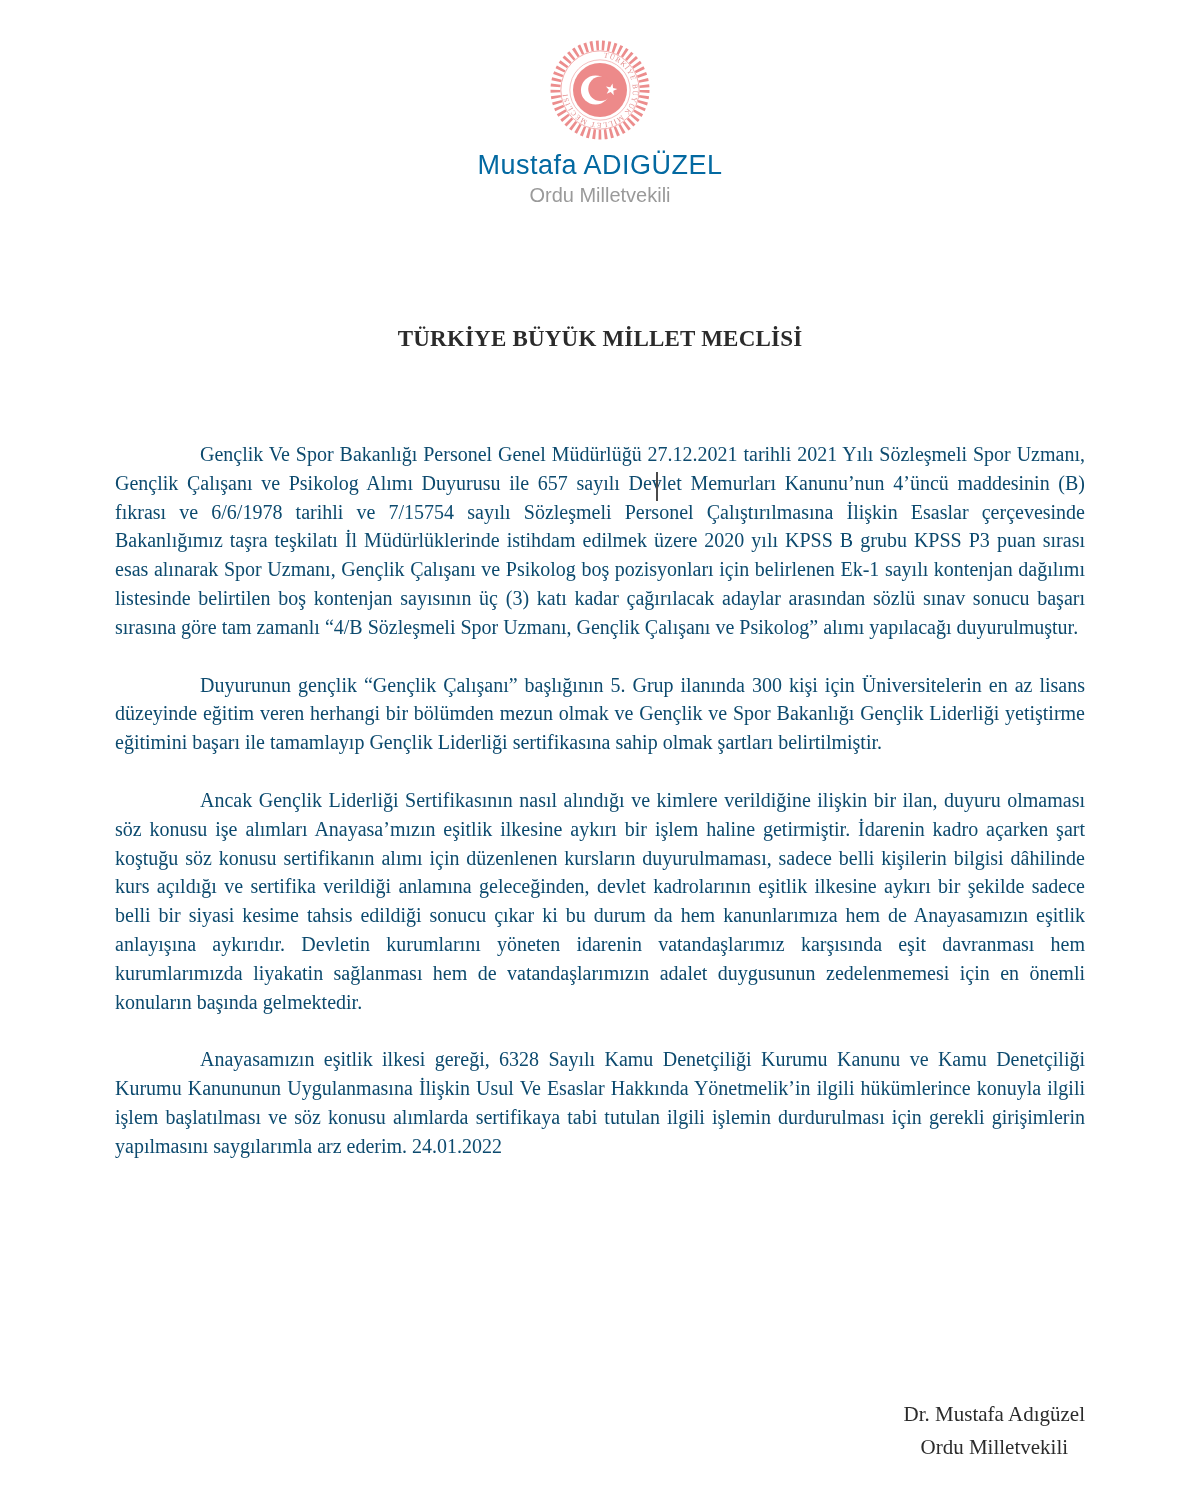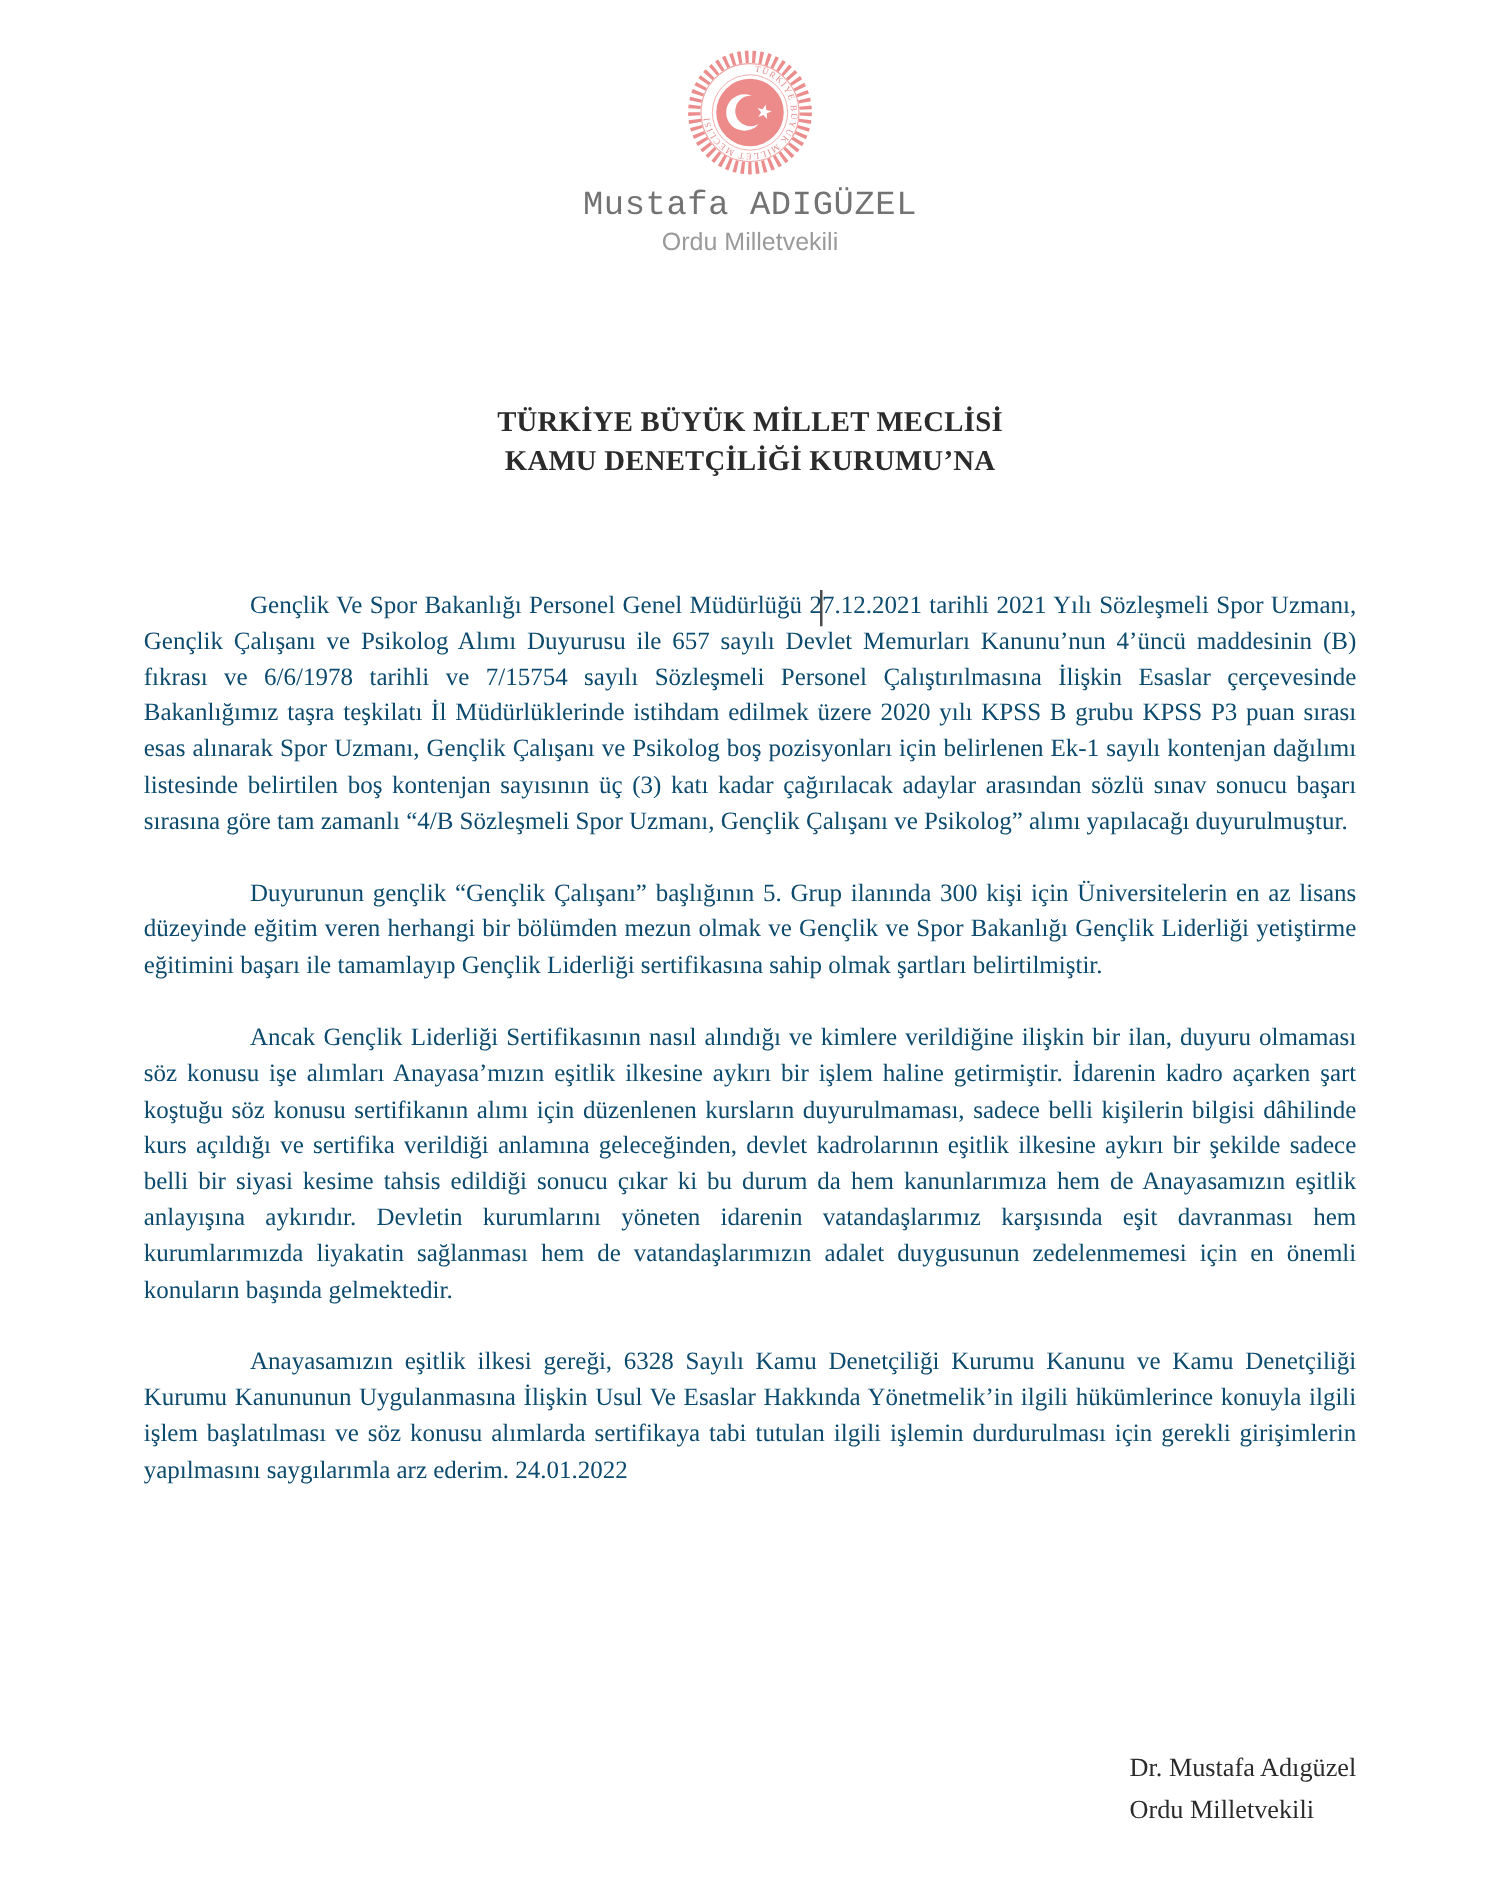--- a/index.html
+++ b/index.html
@@ -9,22 +9,22 @@
     height: 1502px;
     margin: 0 auto;
     background: #ffffff;
     font-family: "Liberation Serif", serif;
     color: #262626;
     overflow: hidden;
   }
   .letterhead { text-align: center; padding-top: 36px; }
   .seal { display: block; margin: 0 auto; }
   .mp-name {
-    font-family: Liberation Mono, monospace;
-    color: #737373;
+    font-family: Liberation Sans, sans-serif;
+    color: #0369a1;
     font-size: 27px;
     letter-spacing: 0.5px;
     margin-top: 6px;
   }
   .mp-role {
     font-family: "Liberation Sans", sans-serif;
     color: #9a9a9a;
     font-size: 20px;
     margin-top: 3px;
   }
@@ -50,21 +50,21 @@
     left: 656px;
     top: 472px;
     width: 2px;
     height: 29px;
     background: #4a4a4a;
   }
   .signature {
     position: absolute;
     top: 1398px;
     right: 115px;
-    text-align: left;
+    text-align: center;
     font-size: 21px;
     line-height: 32.5px;
     color: #2b2b2b;
   }
   .seal-ring-text {
     font-family: "Liberation Serif", serif;
     font-size: 8px;
     letter-spacing: 1.2px;
     fill: #e48f8f;
   }
@@ -93,21 +93,20 @@
       <circle cx="55" cy="60" r="16.2" fill="#ffffff"></circle>
       <circle cx="60.5" cy="58.7" r="13.6" fill="#ed8a8a"></circle>
       <polygon fill="#ffffff" transform="translate(72.5,59.5) rotate(12)" points="0,-6.8 1.59,-2.18 6.47,-2.1 2.57,0.83 4,5.5 0,2.7 -4,5.5 -2.57,0.83 -6.47,-2.1 -1.59,-2.18"></polygon>
     </svg>
     <div class="mp-name">Mustafa ADIGÜZEL</div>
     <div class="mp-role">Ordu Milletvekili</div>
   </div>
 
   <div class="recipient">
     <div>TÜRKİYE BÜYÜK MİLLET MECLİSİ</div>
-    <div>KAMU DENETÇİLİĞİ KURUMU’NA</div>
   </div>
 
   <div class="letter-body">
     <p>Gençlik Ve Spor Bakanlığı Personel Genel Müdürlüğü 27.12.2021 tarihli 2021 Yılı Sözleşmeli Spor Uzmanı, Gençlik Çalışanı ve Psikolog Alımı Duyurusu ile 657 sayılı Devlet Memurları Kanunu’nun 4’üncü maddesinin (B) fıkrası ve 6/6/1978 tarihli ve 7/15754 sayılı Sözleşmeli Personel Çalıştırılmasına İlişkin Esaslar çerçevesinde Bakanlığımız taşra teşkilatı İl Müdürlüklerinde istihdam edilmek üzere 2020 yılı KPSS B grubu KPSS P3 puan sırası esas alınarak Spor Uzmanı, Gençlik Çalışanı ve Psikolog boş pozisyonları için belirlenen Ek-1 sayılı kontenjan dağılımı listesinde belirtilen boş kontenjan sayısının üç (3) katı kadar çağırılacak adaylar arasından sözlü sınav sonucu başarı sırasına göre tam zamanlı “4/B Sözleşmeli Spor Uzmanı, Gençlik Çalışanı ve Psikolog” alımı yapılacağı duyurulmuştur.</p>
     <p>Duyurunun gençlik “Gençlik Çalışanı” başlığının 5. Grup ilanında 300 kişi için Üniversitelerin en az lisans düzeyinde eğitim veren herhangi bir bölümden mezun olmak ve Gençlik ve Spor Bakanlığı Gençlik Liderliği yetiştirme eğitimini başarı ile tamamlayıp Gençlik Liderliği sertifikasına sahip olmak şartları belirtilmiştir.</p>
     <p>Ancak Gençlik Liderliği Sertifikasının nasıl alındığı ve kimlere verildiğine ilişkin bir ilan, duyuru olmaması söz konusu işe alımları Anayasa’mızın eşitlik ilkesine aykırı bir işlem haline getirmiştir. İdarenin kadro açarken şart koştuğu söz konusu sertifikanın alımı için düzenlenen kursların duyurulmaması, sadece belli kişilerin bilgisi dâhilinde kurs açıldığı ve sertifika verildiği anlamına geleceğinden, devlet kadrolarının eşitlik ilkesine aykırı bir şekilde sadece belli bir siyasi kesime tahsis edildiği sonucu çıkar ki bu durum da hem kanunlarımıza hem de Anayasamızın eşitlik anlayışına aykırıdır. Devletin kurumlarını yöneten idarenin vatandaşlarımız karşısında eşit davranması hem kurumlarımızda liyakatin sağlanması hem de vatandaşlarımızın adalet duygusunun zedelenmemesi için en önemli konuların başında gelmektedir.</p>
     <p>Anayasamızın eşitlik ilkesi gereği, 6328 Sayılı Kamu Denetçiliği Kurumu Kanunu ve Kamu Denetçiliği Kurumu Kanununun Uygulanmasına İlişkin Usul Ve Esaslar Hakkında Yönetmelik’in ilgili hükümlerince konuyla ilgili işlem başlatılması ve söz konusu alımlarda sertifikaya tabi tutulan ilgili işlemin durdurulması için gerekli girişimlerin yapılmasını saygılarımla arz ederim. 24.01.2022</p>
   </div>
 
   <div class="cursor-artifact"></div>

